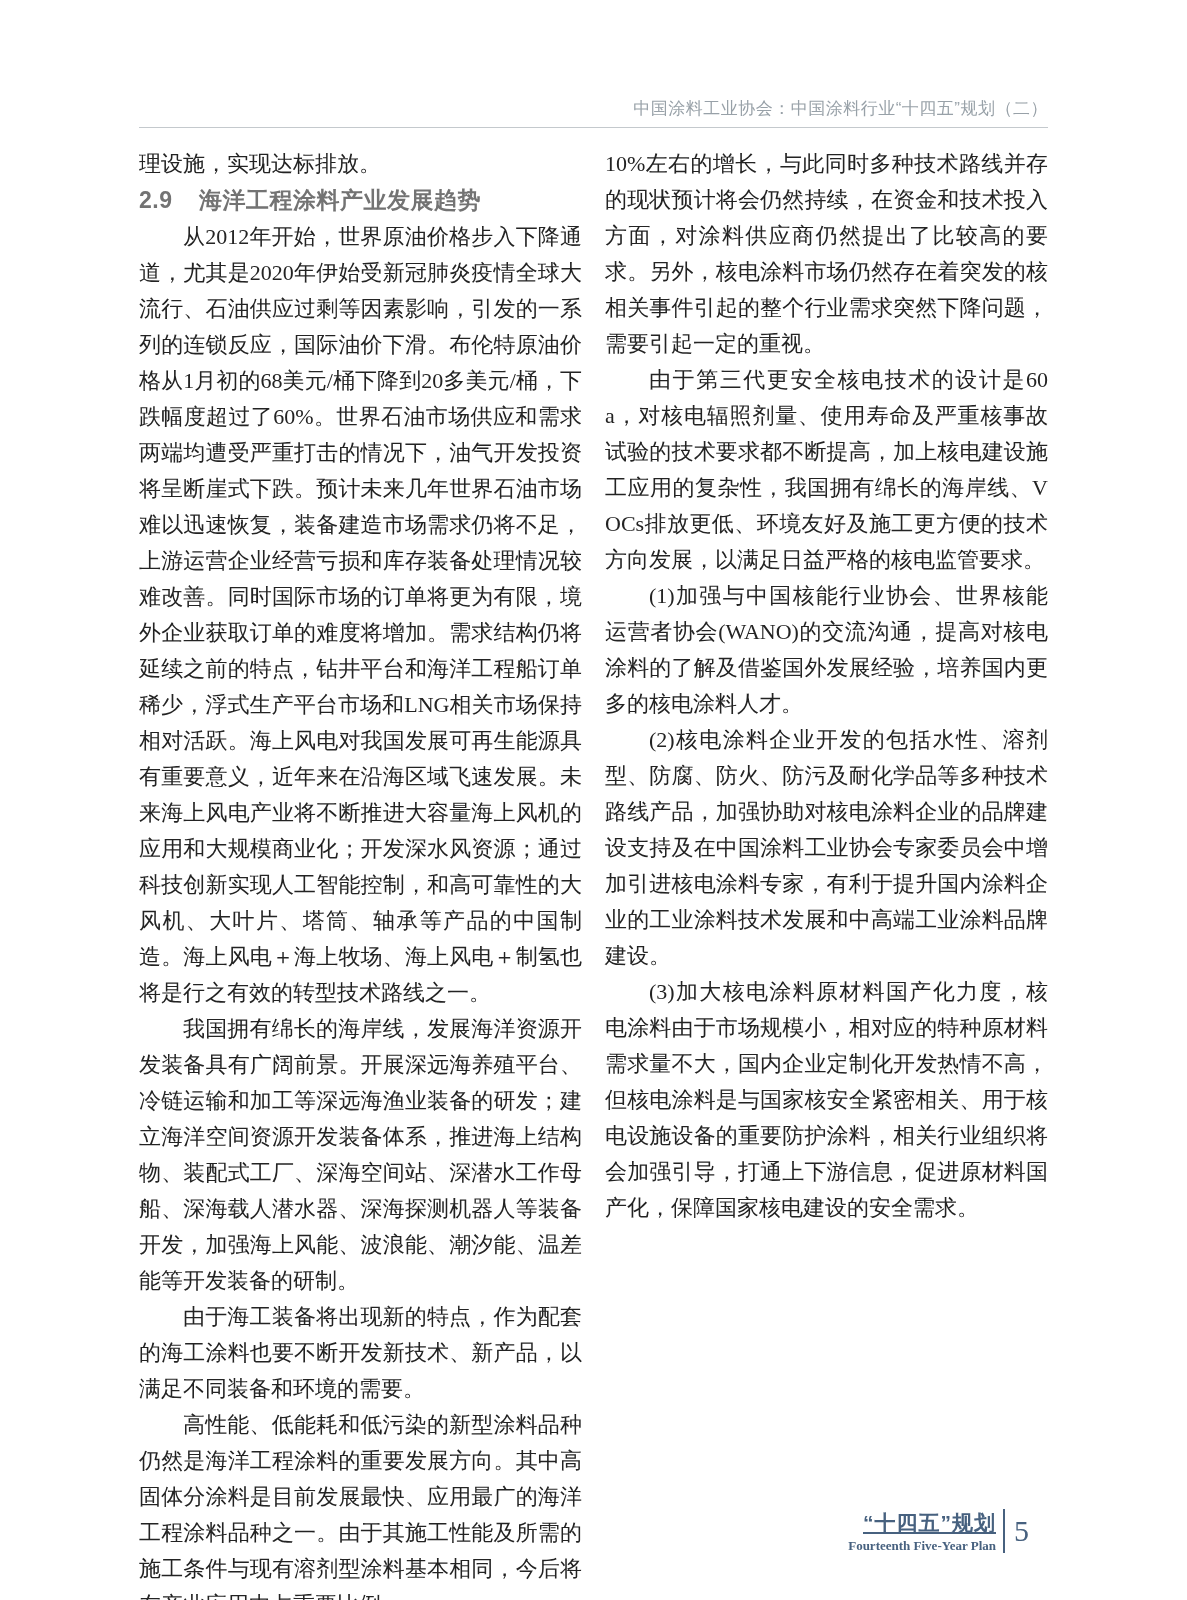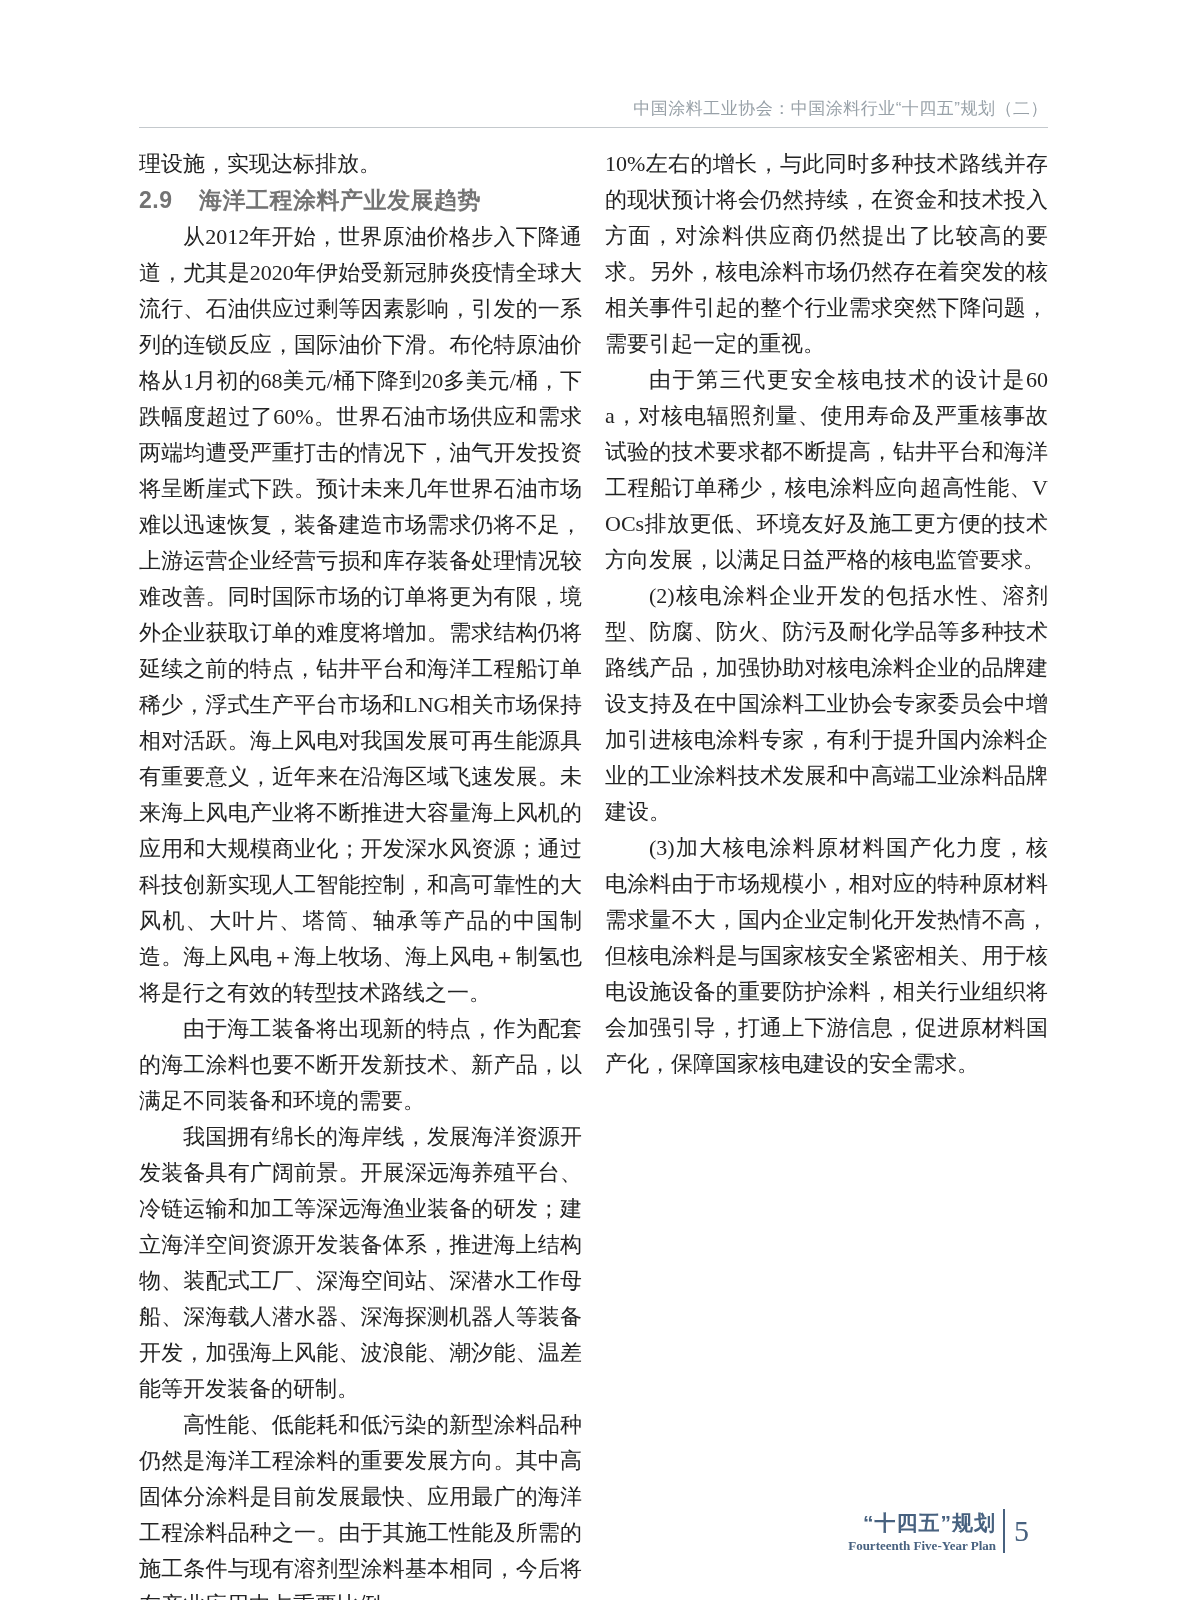--- a/index.html
+++ b/index.html
@@ -67,20 +67,21 @@
     align-items: center;
     color: #47617f;
   }
   .footer-textblock { text-align: right; }
   .footer-cn {
     font-family: "Liberation Sans", "DejaVu Sans", sans-serif;
     font-size: 21px;
     font-weight: bold;
     letter-spacing: 1px;
     line-height: 26px;
+    text-decoration: underline;
   }
   .footer-en {
     font-family: "Liberation Serif", "DejaVu Serif", serif;
     font-size: 13px;
     font-weight: bold;
     line-height: 15px;
     margin-top: 2px;
     text-align: right;
   }
   .footer-divider {
@@ -107,29 +108,30 @@
 
   <div class="content">
 
     <div class="column">
       <p class="para no-indent">理设施，实现达标排放。</p>
       <h3 class="heading">
         <span class="h-num">2.9</span>
         <span class="h-title">海洋工程涂料产业发展趋势</span>
       </h3>
       <p class="para">从2012年开始，世界原油价格步入下降通道，尤其是2020年伊始受新冠肺炎疫情全球大流行、石油供应过剩等因素影响，引发的一系列的连锁反应，国际油价下滑。布伦特原油价格从1月初的68美元/桶下降到20多美元/桶，下跌幅度超过了60%。世界石油市场供应和需求两端均遭受严重打击的情况下，油气开发投资将呈断崖式下跌。预计未来几年世界石油市场难以迅速恢复，装备建造市场需求仍将不足，上游运营企业经营亏损和库存装备处理情况较难改善。同时国际市场的订单将更为有限，境外企业获取订单的难度将增加。需求结构仍将延续之前的特点，钻井平台和海洋工程船订单稀少，浮式生产平台市场和LNG相关市场保持相对活跃。海上风电对我国发展可再生能源具有重要意义，近年来在沿海区域飞速发展。未来海上风电产业将不断推进大容量海上风机的应用和大规模商业化；开发深水风资源；通过科技创新实现人工智能控制，和高可靠性的大风机、大叶片、塔筒、轴承等产品的中国制造。海上风电＋海上牧场、海上风电＋制氢也将是行之有效的转型技术路线之一。</p>
+      <p class="para">我国拥有绵长的海岸线，发展海洋资源开发装备具有广阔前景。开展深远海养殖平台、冷链运输和加工等深远海渔业装备的研发；建立海洋空间资源开发装备体系，推进海上结构物、装配式工厂、深海空间站、深潜水工作母船、深海载人潜水器、深海探测机器人等装备开发，加强海上风能、波浪能、潮汐能、温差能等开发装备的研制。</p>
       <p class="para">由于海工装备将出现新的特点，作为配套的海工涂料也要不断开发新技术、新产品，以满足不同装备和环境的需要。</p>
-      <p class="para">我国拥有绵长的海岸线，发展海洋资源开发装备具有广阔前景。开展深远海养殖平台、冷链运输和加工等深远海渔业装备的研发；建立海洋空间资源开发装备体系，推进海上结构物、装配式工厂、深海空间站、深潜水工作母船、深海载人潜水器、深海探测机器人等装备开发，加强海上风能、波浪能、潮汐能、温差能等开发装备的研制。</p>
       <p class="para">高性能、低能耗和低污染的新型涂料品种仍然是海洋工程涂料的重要发展方向。其中高固体分涂料是目前发展最快、应用最广的海洋工程涂料品种之一。由于其施工性能及所需的施工条件与现有溶剂型涂料基本相同，今后将在产业应用中占重要比例。</p>
 
     </div>
 
     <div class="column">
       <p class="para no-indent">10%左右的增长，与此同时多种技术路线并存的现状预计将会仍然持续，在资金和技术投入方面，对涂料供应商仍然提出了比较高的要求。另外，核电涂料市场仍然存在着突发的核相关事件引起的整个行业需求突然下降问题，需要引起一定的重视。</p>
-      <p class="para">由于第三代更安全核电技术的设计是60 a，对核电辐照剂量、使用寿命及严重核事故试验的技术要求都不断提高，钻井平台和海洋工程船订单稀少，核电涂料应向超高性能、VOCs排放更低、环境友好及施工更方便的技术方向发展，以满足日益严格的核电监管要求。</p>
+      <p class="para">由于第三代更安全核电技术的设计是60 a，对核电辐照剂量、使用寿命及严重核事故试验的技术要求都不断提高，加上核电建设施工应用的复杂性，我国拥有绵长的海岸线、VOCs排放更低、环境友好及施工更方便的技术方向发展，以满足日益严格的核电监管要求。</p>
+      <p class="para">(1)加强与中国核能行业协会、世界核能运营者协会(WANO)的交流沟通，提高对核电涂料的了解及借鉴国外发展经验，培养国内更多的核电涂料人才。</p>
       <p class="para">(2)核电涂料企业开发的包括水性、溶剂型、防腐、防火、防污及耐化学品等多种技术路线产品，加强协助对核电涂料企业的品牌建设支持及在中国涂料工业协会专家委员会中增加引进核电涂料专家，有利于提升国内涂料企业的工业涂料技术发展和中高端工业涂料品牌建设。</p>
       <p class="para">(3)加大核电涂料原材料国产化力度，核电涂料由于市场规模小，相对应的特种原材料需求量不大，国内企业定制化开发热情不高，但核电涂料是与国家核安全紧密相关、用于核电设施设备的重要防护涂料，相关行业组织将会加强引导，打通上下游信息，促进原材料国产化，保障国家核电建设的安全需求。</p>
 
     </div>
 
   </div>
 
   <div class="footer">
     <div class="footer-textblock">
       <div class="footer-cn">“十四五”规划</div>

